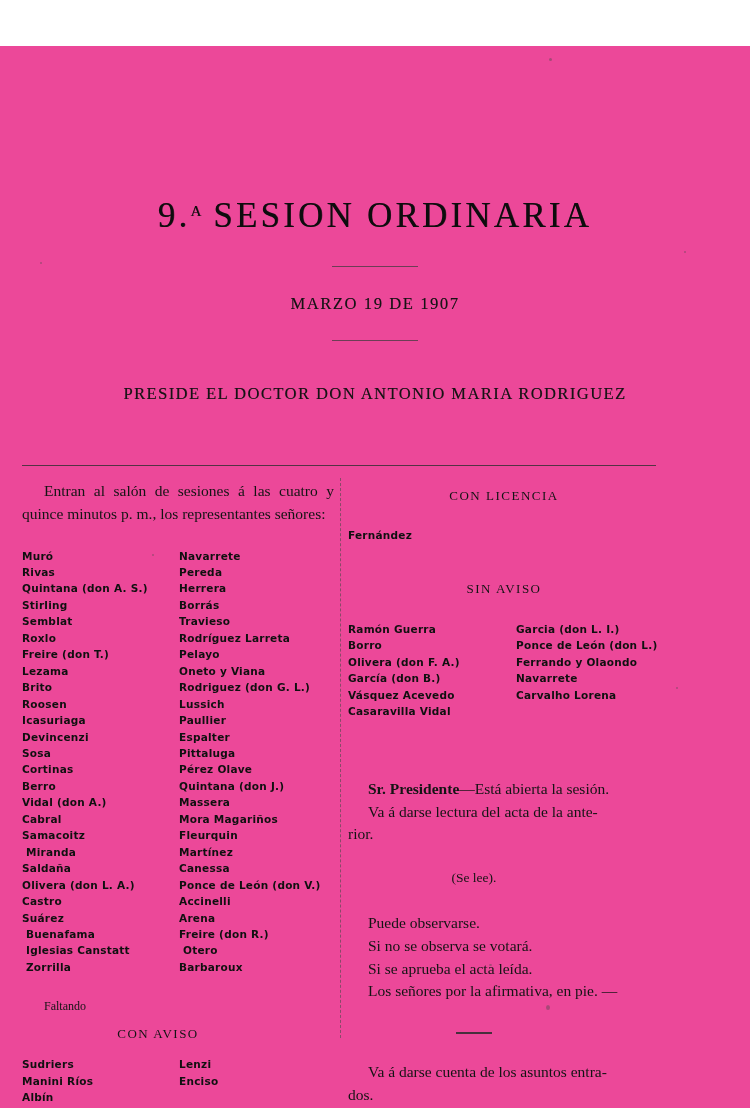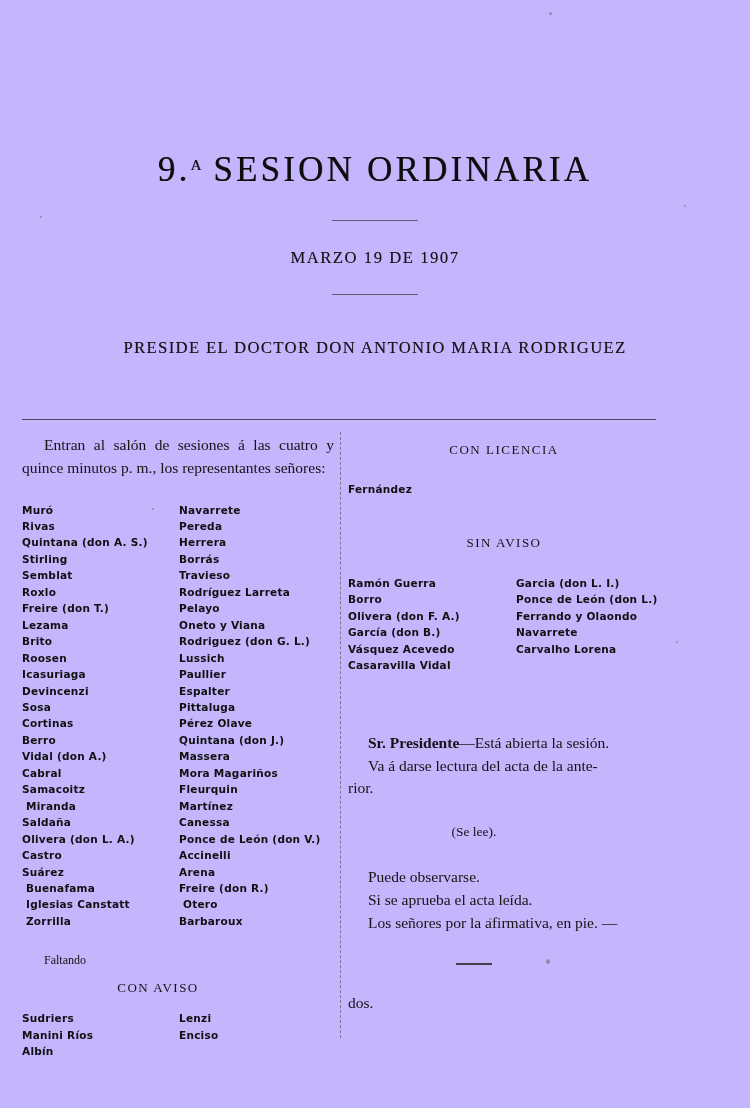--- a/index.html
+++ b/index.html
@@ -12,21 +12,22 @@
     height: 1108px;
     position: relative;
     font-family: "Liberation Serif", "DejaVu Serif", serif;
     color: #141414;
     overflow: hidden;
   }
 
   .page {
     position: absolute;
     inset: 0;
-    background: #c4b5fd;
+    background: #ec4899;
+    margin-top: 46px;
   }
 
   
   .masthead {
     position: absolute;
     left: 0; right: 0;
     top: 150px;
     text-align: center;
   }
   .session-title {
@@ -336,27 +337,29 @@
       <div class="prose">
         <p><span class="speaker">Sr. Presidente</span><span>—Está abierta la sesión.</span></p>
         <p>Va á darse lectura del acta de la ante-</p>
         <p class="hang">rior.</p>
       </div>
 
       <div class="stage">(Se lee).</div>
 
       <div class="prose block2">
           <p>Puede observarse.</p>
+          <p>Si no se observa se votará.</p>
           <p>Si se aprueba el acta leída.</p>
           <p>Los señores por la afirmativa, en pie. —</p>
         </div>
 
       <div class="rule-tiny"></div>
 
       <div class="prose block3">
+        <p>Va á darse cuenta de los asuntos entra-</p>
         <p class="hang">dos.</p>
       </div>
     </div>
   </div>
 
   <div class="speck" style="left:549px;top:12px;width:3px;height:3px;"></div>
   <div class="speck" style="left:40px;top:216px;width:2px;height:2px;"></div>
   <div class="speck" style="left:684px;top:205px;width:2px;height:2px;"></div>
   <div class="speck" style="left:152px;top:508px;width:2px;height:2px;"></div>
   <div class="speck" style="left:180px;top:740px;width:2px;height:2px;"></div>

